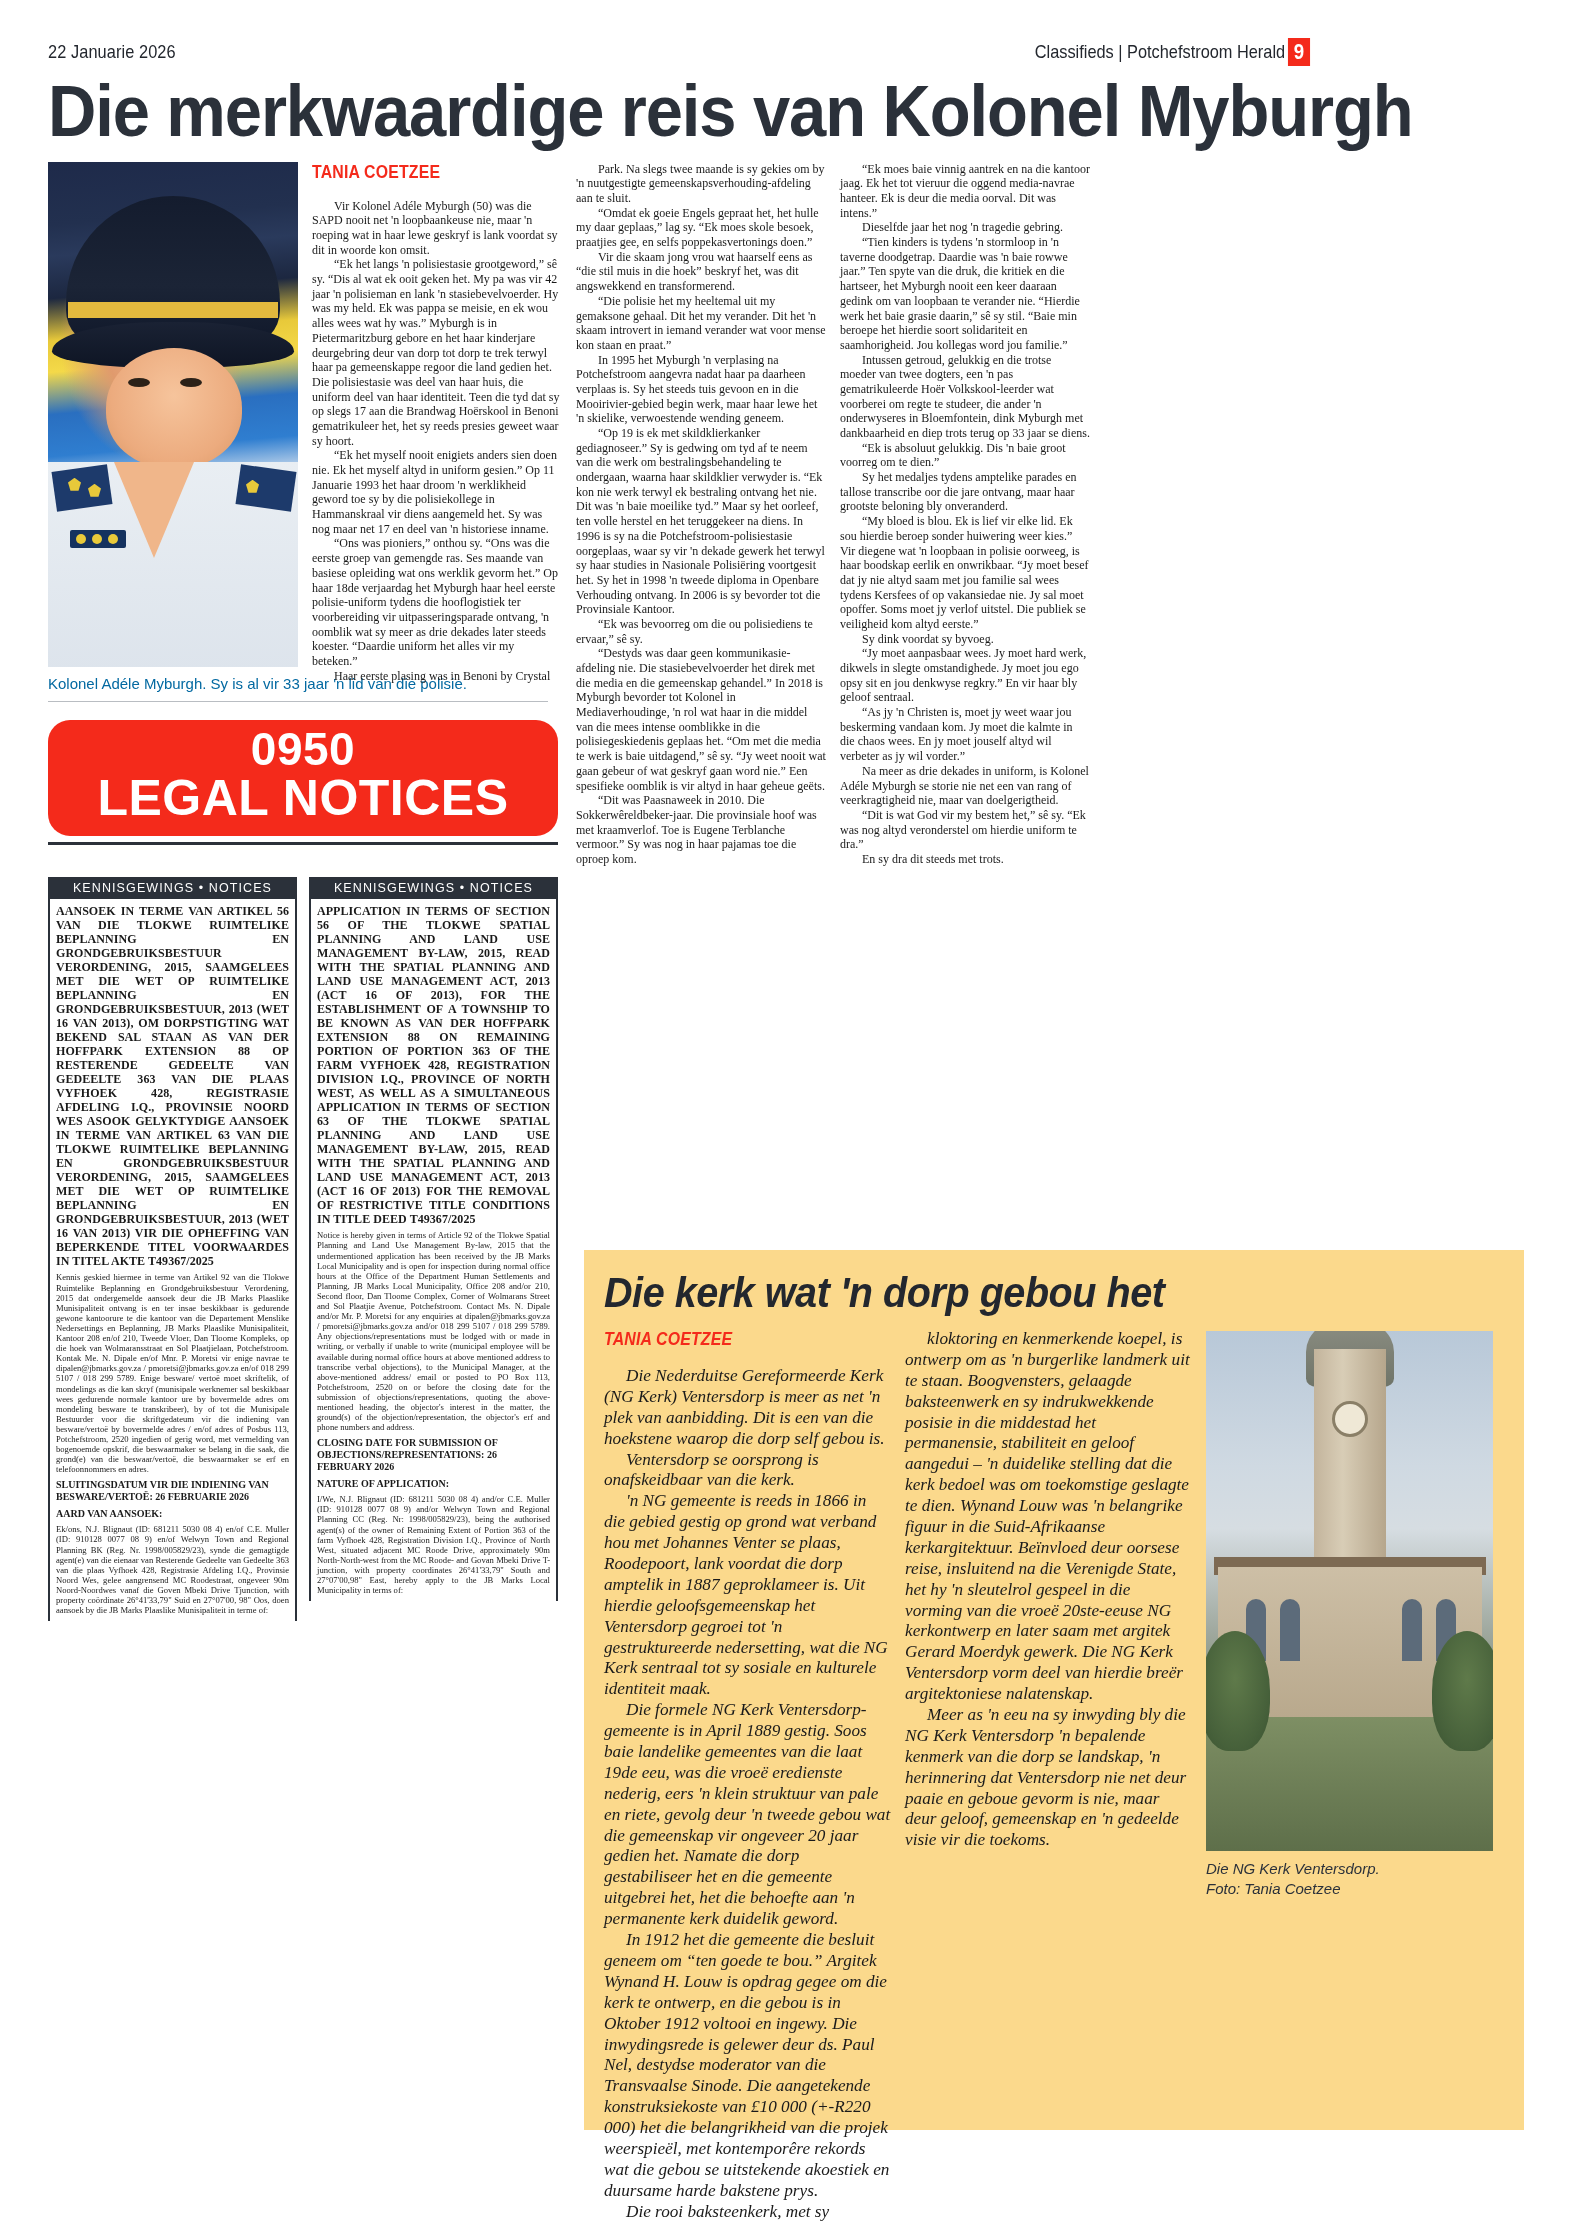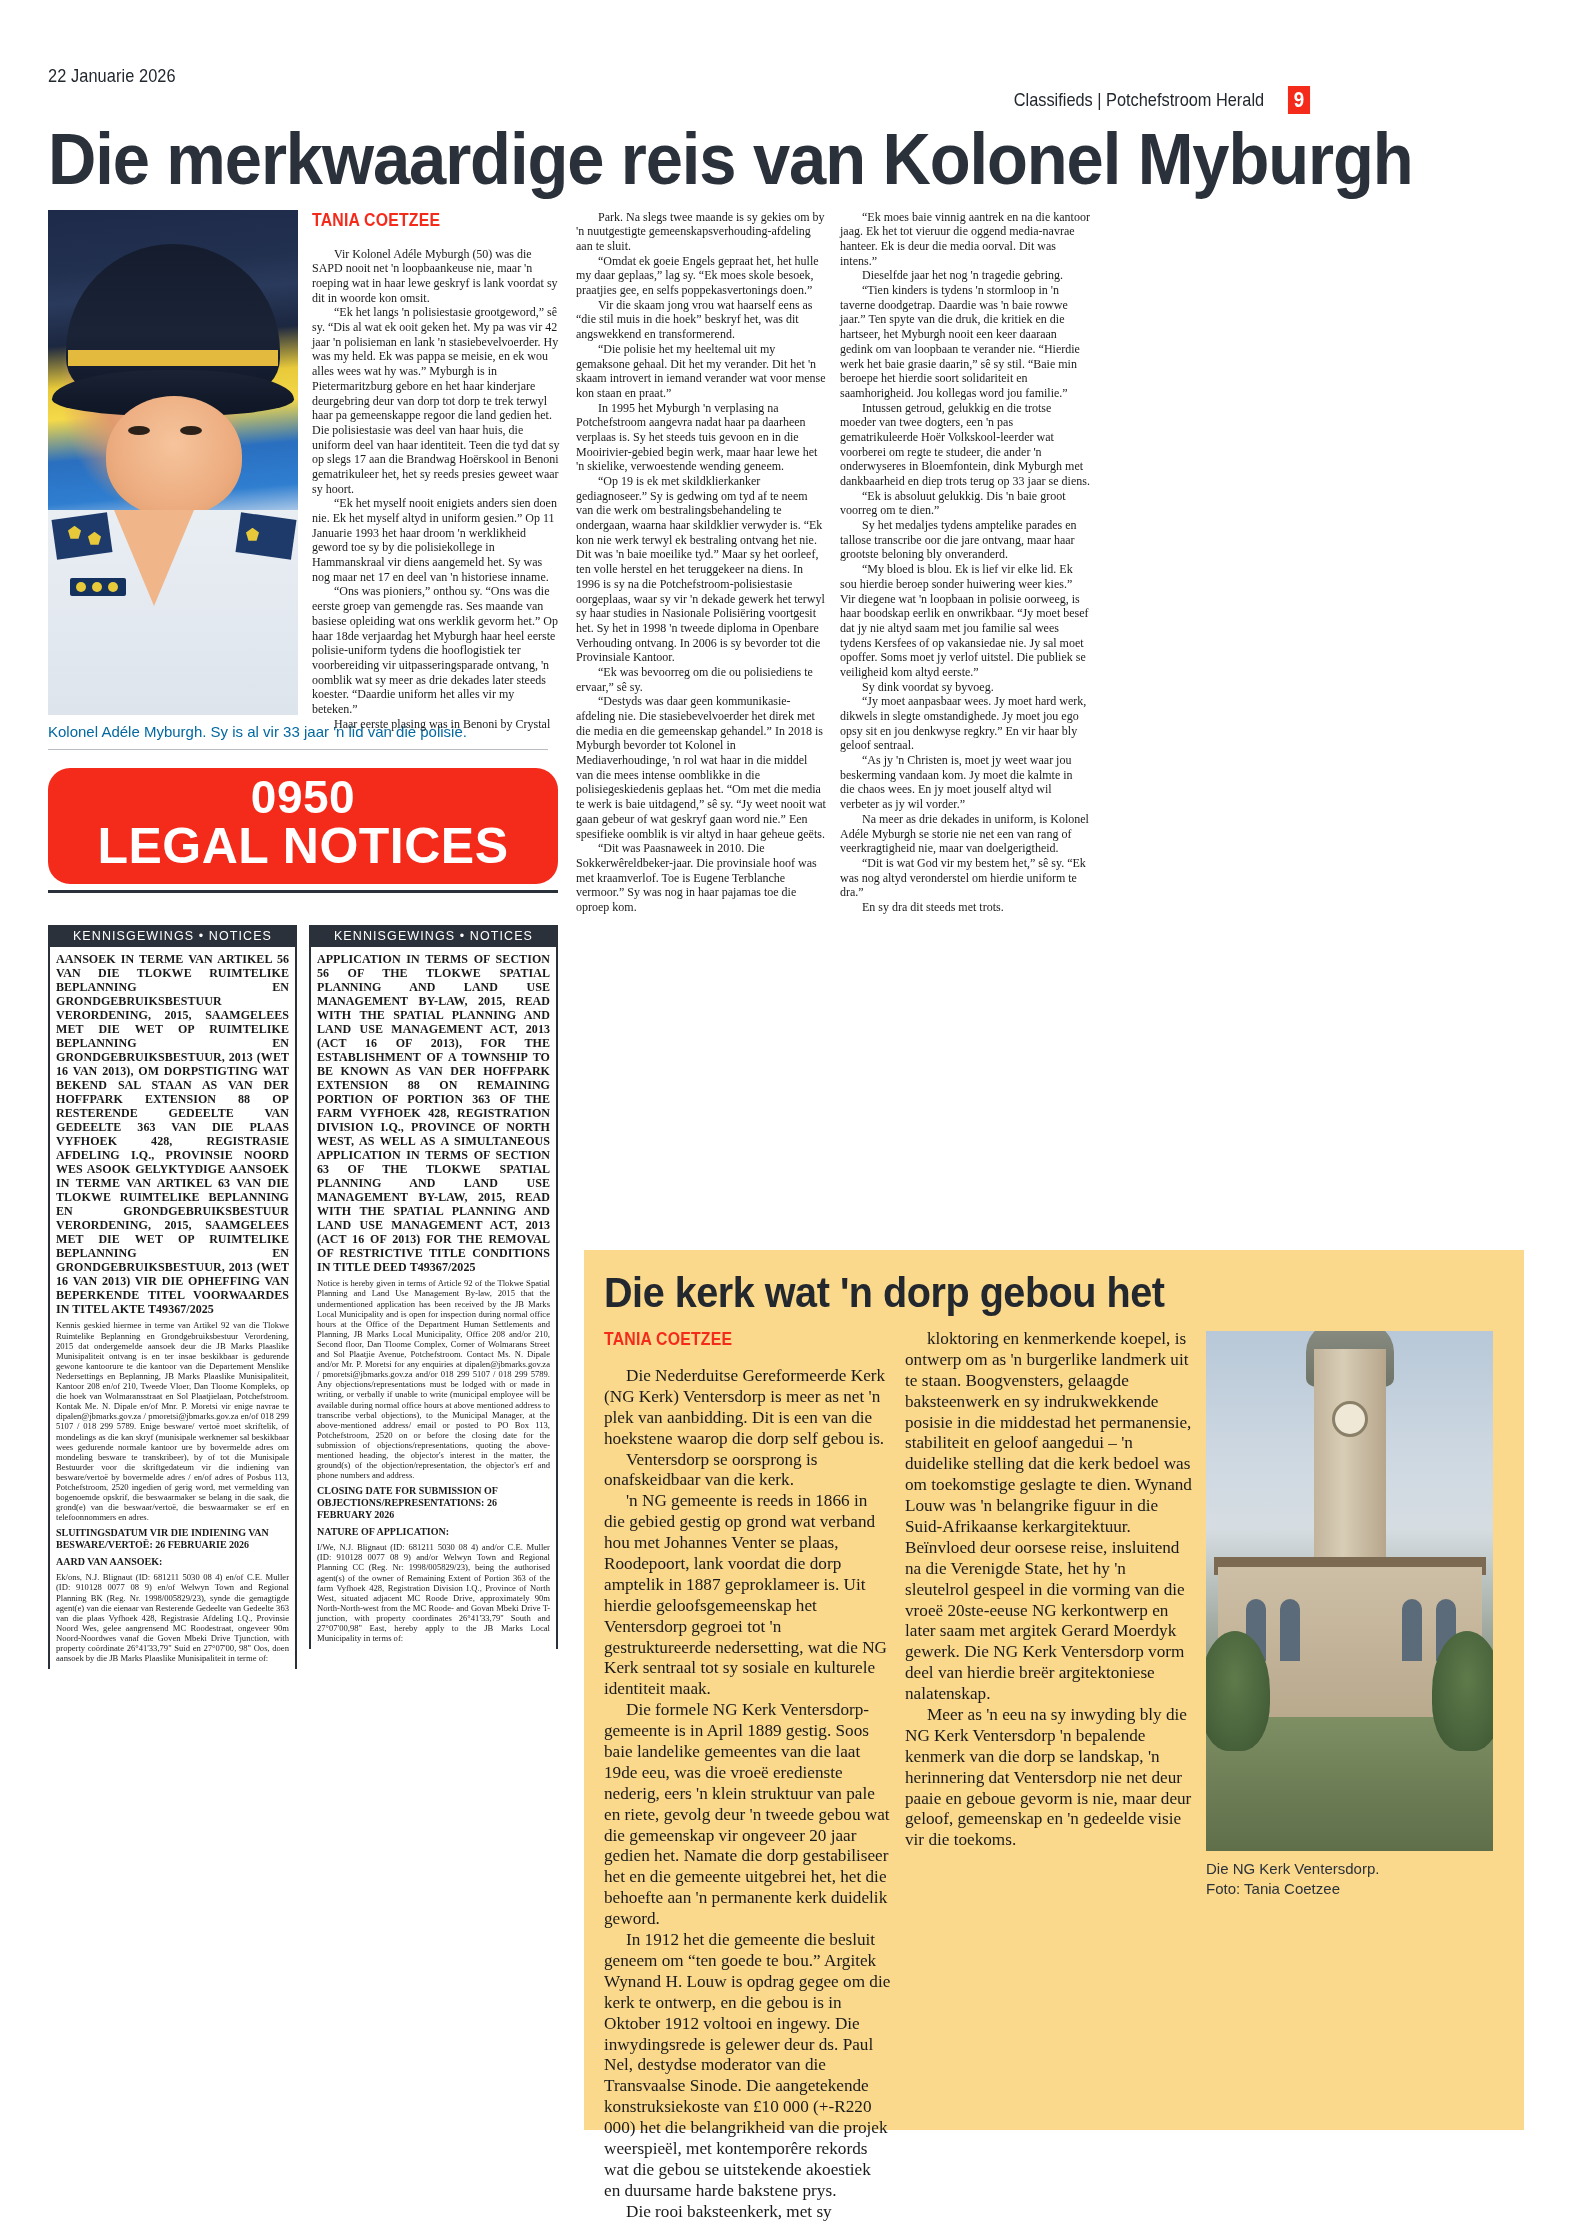--- a/index.html
+++ b/index.html
@@ -17,21 +17,21 @@
   
   .masthead {
     display:flex; align-items:center; justify-content:space-between;
     padding-top:38px; padding-bottom:6px;
   }
   .mh-date {
     font-family:"Liberation Sans", sans-serif;
     font-size:19px; font-weight:400; color:#23272e; letter-spacing:.1px;
     transform:scaleX(.86); transform-origin:left center;
   }
-  .mh-right { display:flex; align-items:center; gap:22px;margin-top:48px; }
+  .mh-right { display:flex; align-items:center; gap:1px; }
   .mh-pub {
     font-family:"Liberation Sans", sans-serif;
     font-size:19px; color:#23272e;
     transform:scaleX(.86); transform-origin:right center;
   }
   .mh-page {
     background:#f42a1b; color:#fff;
     font-family:"Liberation Sans", sans-serif;
     font-weight:700; font-size:22px;
     width:26px; height:28px; line-height:28px; text-align:center;
@@ -173,21 +173,21 @@
     font-size:8.6px; line-height:1.175; text-align:justify; margin-top:4px;
   }
   .nb-body .sub {
     font-weight:700; font-size:10px; line-height:1.2; margin-top:5px;
   }
 
   
   .church {
     position:absolute; left:584px; top:1250px;
     width:940px; height:880px;
-    background:#fbd98c; padding:16px 16px 10px 20px;
+    background:#fbd98c; padding:16px 16px 10px 20px;font-style:italic;
   }
   .church-head {
     font-family:"Liberation Sans", sans-serif; font-weight:700;
     font-size:43px; color:#23272e; letter-spacing:-.5px;
     transform:scaleX(.92); transform-origin:left center;
     margin:2px 0 12px 0; white-space:nowrap;
   }
   .church-cols { display:flex; gap:14px; }
   .ch-col { width:287px; }
   .ch-col .bodytext { font-size:17.2px; line-height:1.215; }

